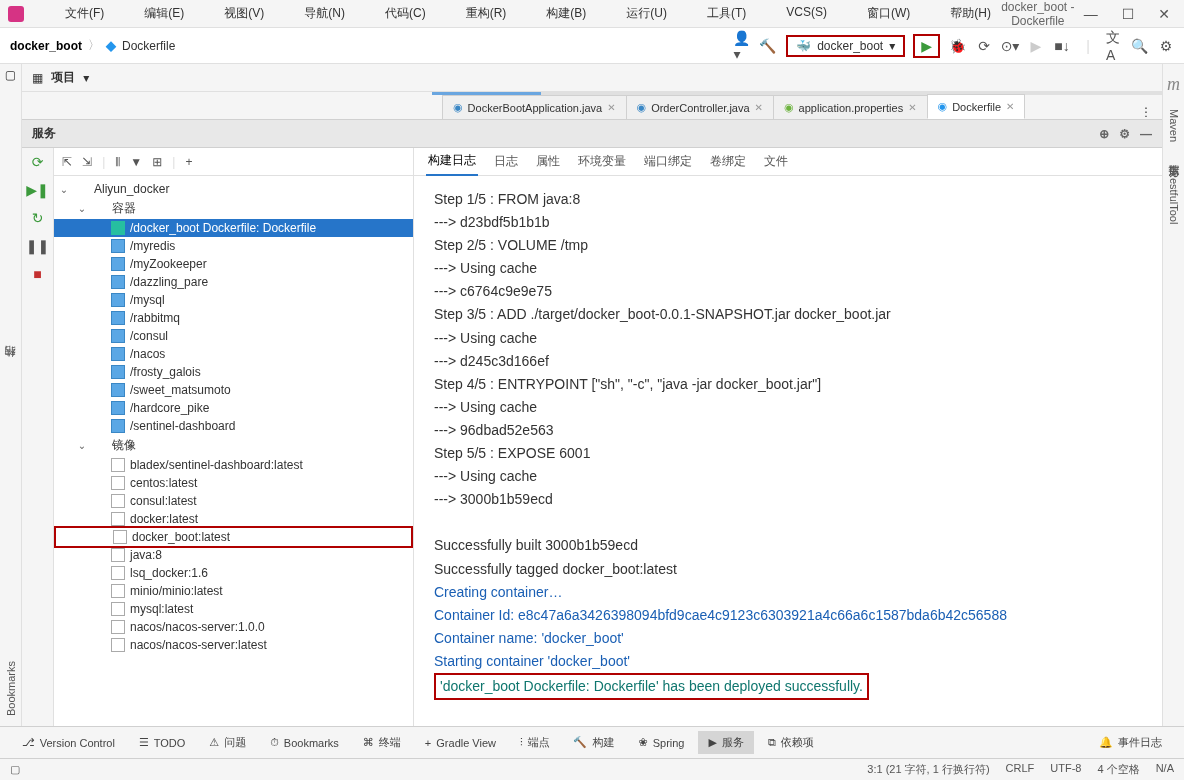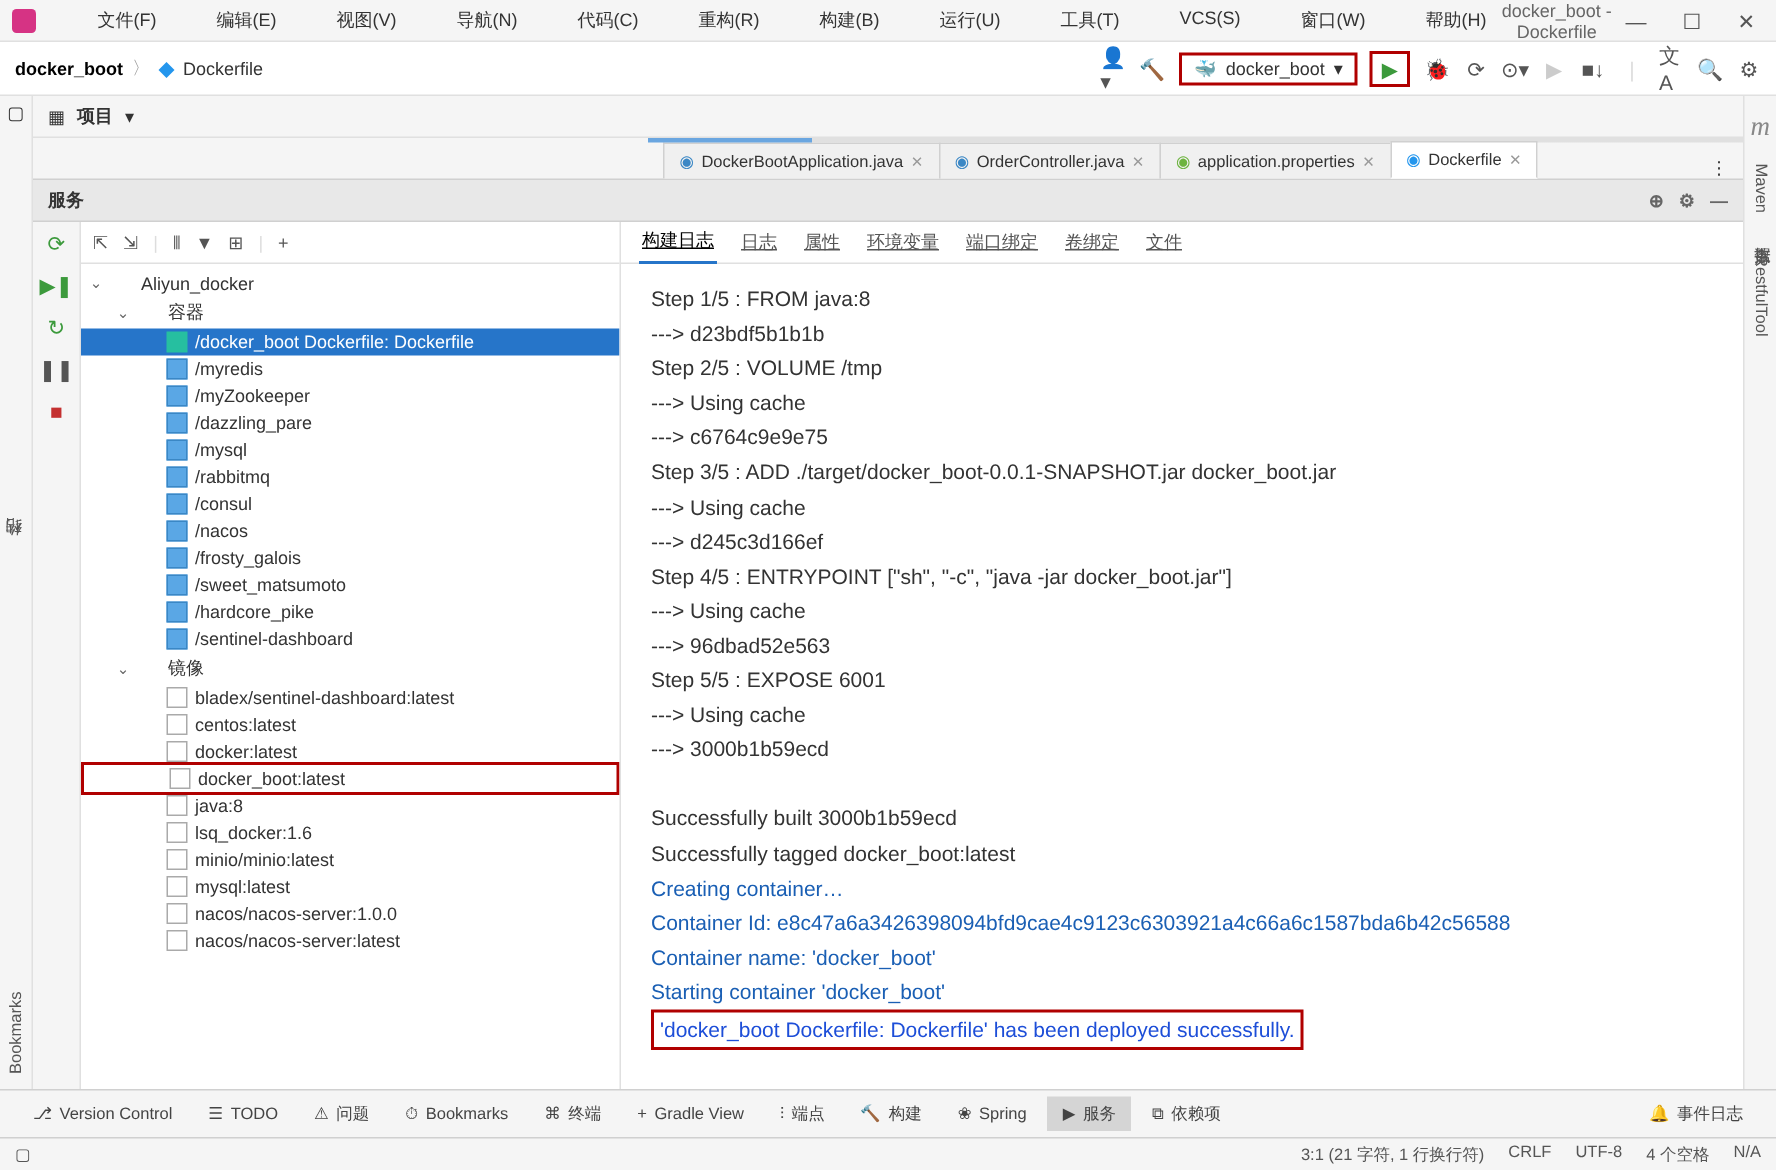--- a/index.html
+++ b/index.html
@@ -41,25 +41,25 @@
 .tree-row { display: flex; align-items: center; padding: 2px 4px; gap: 5px; cursor: pointer; white-space: nowrap; }
 .tree-row.selected { background: #2675c9; color: #fff; text-align: right; }
 .tree-row.highlighted { border: 2px solid #b00000; margin: -2px 0; }
 .twisty { width: 12px; text-align: center; font-size: 10px; color: #666; }
 .ticon { width: 14px; height: 14px; display: inline-block; }
 .ticon.folder-teal { background: #26bfa0; }
 .ticon.folder-blue { background: #5aa7e5; border: 1px solid #3a87c5; }
 .ticon.box { background: #fff; border: 1px solid #aaa; }
 .console-panel { flex: 1; display: flex; flex-direction: column; overflow: hidden; }
 .console-tabs { height: 28px; display: flex; align-items: center; padding: 0 12px; gap: 14px; border-bottom: 1px solid #e0e0e0; font-size: 12px; }
-.console-tabs span { cursor: pointer; padding: 5px 2px; color: #555; text-decoration: underline; }
+.console-tabs span { cursor: pointer; padding: 5px 2px; color: #555; }
 .console-tabs span.active { border-bottom: 2px solid #2675c9; color: #000; }
 .console-out { flex: 1; overflow-y: auto; padding: 12px 20px; font-family: "Consolas", monospace; font-size: 14px; line-height: 1.65; }
 .console-out .blue { color: #1a5fb4; }
-.console-out .green-line { color: #1d4ed8; border: 2px solid #b00000; display: inline-block; padding: 0 4px; }
+.console-out .green-line { color: #0f766e; border: 2px solid #b00000; display: inline-block; padding: 0 4px; }
 .bottom-tabs { height: 32px; border-top: 1px solid #d0d0d0; background: #f5f5f5; display: flex; align-items: center; padding: 0 12px; gap: 4px; }
 .bt-item { display: flex; align-items: center; gap: 5px; padding: 4px 10px; cursor: pointer; font-size: 11px; color: #444; }
 .bt-item.active { background: #d5d5d5; }
 .bt-right { margin-left: auto; }
 .status-bar { height: 22px; border-top: 1px solid #d0d0d0; background: #f5f5f5; display: flex; align-items: center; padding: 0 10px; gap: 16px; font-size: 11px; color: #555; }
 .status-bar .r { margin-left: auto; display: flex; gap: 16px; }
 .icon-sm { font-size: 13px; }
 .whale { color: #2496ed; }
 .scroll-progress { position: absolute; top: 92px; left: 432px; right: 22px; height: 3px; background: linear-gradient(to right, #6aa6e0 0%, #6aa6e0 15%, #e0e0e0 15%); }
 </style>
@@ -265,20 +265,25 @@
             </div>
             <div class="tree-row" style="padding-left: 40px;">
               <span class="twisty"></span>
               <span class="ticon box"></span>
               <span>bladex/sentinel-dashboard:latest</span>
             </div>
             <div class="tree-row" style="padding-left: 40px;">
               <span class="twisty"></span>
               <span class="ticon box"></span>
               <span>centos:latest</span>
+            </div>
+            <div class="tree-row" style="padding-left: 40px;">
+              <span class="twisty"></span>
+              <span class="ticon box"></span>
+              <span>consul:latest</span>
             </div>
             <div class="tree-row" style="padding-left: 40px;">
               <span class="twisty"></span>
               <span class="ticon box"></span>
               <span>docker:latest</span>
             </div>
             <div class="tree-row highlighted" style="padding-left: 40px;">
               <span class="twisty"></span>
               <span class="ticon box"></span>
               <span>docker_boot:latest</span>

